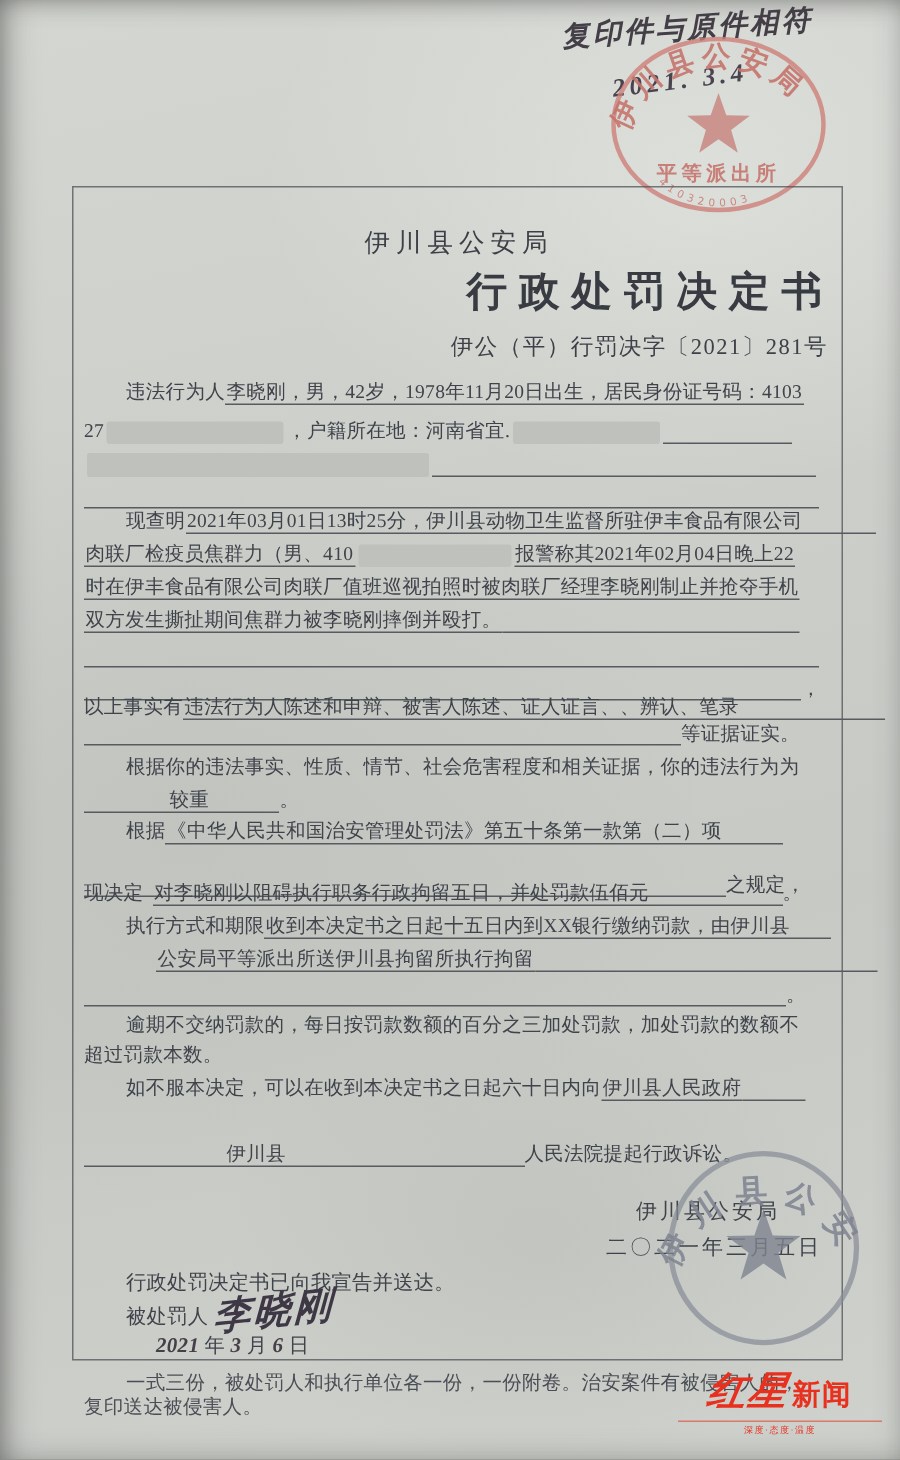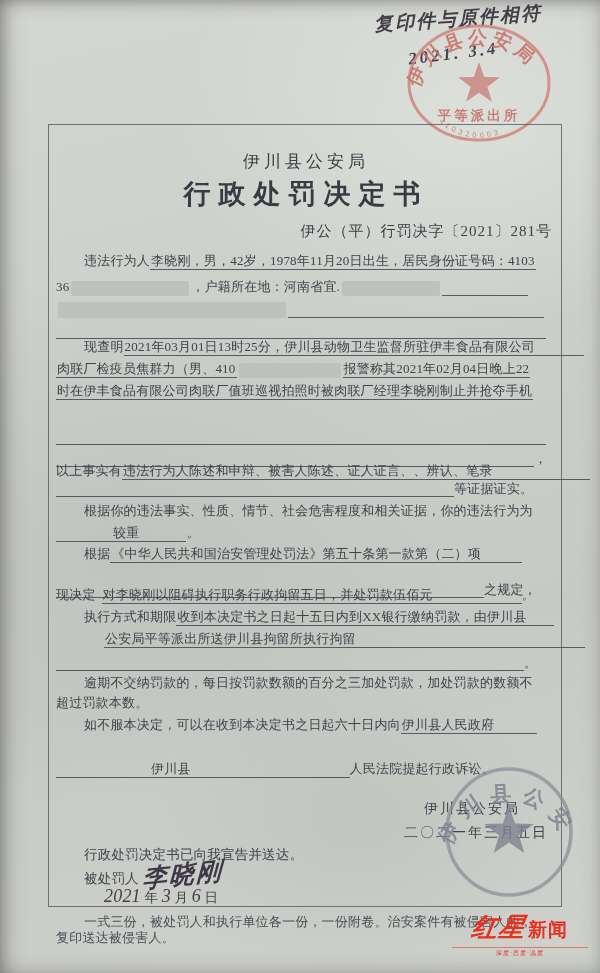--- a/index.html
+++ b/index.html
@@ -13,37 +13,37 @@
       linear-gradient(168deg,#d4d6d2 0%,#cdcfcb 35%,#c7c9c5 65%,#cfd1cd 100%);
     box-shadow: inset 14px 0 22px -12px rgba(60,62,58,.55),
                 inset 0 10px 18px -10px rgba(60,62,58,.45),
                 inset -6px -8px 22px -10px rgba(60,62,58,.30);
   }
   
   .doc-box{position:absolute;left:48px;top:124px;width:512px;height:781px;
            border:1.6px solid rgba(78,82,86,.75);}
   .t-agency{position:absolute;left:56px;top:150px;width:500px;text-align:center;
             font-size:17px;letter-spacing:4px;color:#3c4046;}
-  .t-title{position:absolute;left:56px;top:176px;width:500px;text-align:center;
+  .t-title{position:absolute;left:56px;top:176px;width:500px;text-align:right;
            font-size:27px;font-weight:bold;letter-spacing:8px;color:#383c42;}
   .t-number{position:absolute;left:0;top:222px;width:552px;text-align:right;
             font-size:15px;letter-spacing:1px;color:#3e4248;}
   .ln{position:absolute;font-size:13px;letter-spacing:.2px;color:#3f434a;white-space:nowrap;line-height:17px;}
   .u{border-bottom:1px solid #575b5f;padding:0 1px 1px 1px;}
   .ub{display:inline-block;border-bottom:1px solid #575b5f;height:13px;vertical-align:bottom;}
   .redact{display:inline-block;background:#bfc1bd;height:15px;border-radius:2px;
           vertical-align:middle;filter:blur(.5px);margin:0 2px;}
   .hw-note{position:absolute;left:374px;top:6px;font-size:19px;font-weight:bold;
            color:#443e46;transform:rotate(-4deg);letter-spacing:2px;font-style:italic;}
   .hw-date{position:absolute;left:408px;top:44px;font-size:17px;font-weight:bold;
            color:#4a4350;transform:rotate(-7deg);letter-spacing:3px;font-style:italic;}
   .stamp{position:absolute;}
   .sig{font-size:25px;font-weight:bold;font-style:italic;color:#3e3846;
        display:inline-block;transform:rotate(-6deg) skewX(-8deg);letter-spacing:2px;}
-  .hwd{font-size:18px;font-weight:normal;font-style:italic;color:#453f47;text-align:center;}
+  .hwd{font-size:14px;font-weight:bold;font-style:italic;color:#453f47;text-align:center;}
   .logo{position:absolute;left:452px;top:910px;width:136px;text-align:center;}
   .logo-row{display:flex;align-items:baseline;justify-content:center;gap:2px;}
   .logo-red1{font-size:26px;font-weight:bold;font-style:italic;color:#e8301e;
              letter-spacing:1px;transform:skewX(-10deg);display:inline-block;}
   .logo-red2{font-size:19px;font-weight:bold;color:#e8301e;letter-spacing:1px;}
   .logo-tag{font-size:6px;color:#e8301e;letter-spacing:1px;margin-top:2px;
             border-top:1px solid rgba(232,48,30,.55);padding-top:1px;}
 </style>
 </head>
 <body>
@@ -72,37 +72,40 @@
   <div class="doc-box"></div>
 
   <div class="t-agency">伊川县公安局</div>
   <div class="t-title">行政处罚决定书</div>
   <div class="t-number">伊公（平）行罚决字〔2021〕281号</div>
 
   <div class="ln" style="left:84px;top:252px;">
     <span>违法行为人</span><span class="u">李晓刚，男，42岁，1978年11月20日出生，居民身份证号码：4103</span>
   </div>
   <div class="ln" style="left:56px;top:278px;">
-    <span>36</span><span class="redact" style="width:118px;"></span><span>，户籍所在地：河南省宜.</span><span class="redact" style="width:98px;"></span><span class="ub" style="width:86px;"></span>
+    <span>27</span><span class="redact" style="width:118px;"></span><span>，户籍所在地：河南省宜.</span><span class="redact" style="width:98px;"></span><span class="ub" style="width:86px;"></span>
   </div>
   <div class="ln" style="left:56px;top:300px;">
     <span class="redact" style="width:228px;height:16px;"></span><span class="ub" style="width:256px;"></span>
   </div>
   <div class="ln" style="left:56px;top:322px;">
     <span class="ub" style="width:490px;"></span>
   </div>
 
   <div class="ln" style="left:84px;top:338px;">
     <span>现查明</span><span class="u">2021年03月01日13时25分，伊川县动物卫生监督所驻伊丰食品有限公司</span><span class="ub" style="width:48px;"></span>
   </div>
   <div class="ln" style="left:56px;top:360px;">
     <span class="u">肉联厂检疫员焦群力（男、410</span><span class="redact" style="width:102px;"></span><span class="u">报警称其2021年02月04日晚上22</span>
   </div>
   <div class="ln" style="left:56px;top:382px;">
     <span class="u">时在伊丰食品有限公司肉联厂值班巡视拍照时被肉联厂经理李晓刚制止并抢夺手机</span>
+  </div>
+  <div class="ln" style="left:56px;top:404px;">
+    <span class="u">双方发生撕扯期间焦群力被李晓刚摔倒并殴打。</span><span class="ub" style="width:198px;"></span>
   </div>
   <div class="ln" style="left:56px;top:428px;">
     <span class="ub" style="width:490px;"></span>
   </div>
   <div class="ln" style="left:56px;top:450px;">
     <span class="ub" style="width:478px;"></span><span>，</span>
   </div>
 
   <div class="ln" style="left:56px;top:480px;">
     <span class="ub" style="width:398px;"></span><span>等证据证实。</span>

